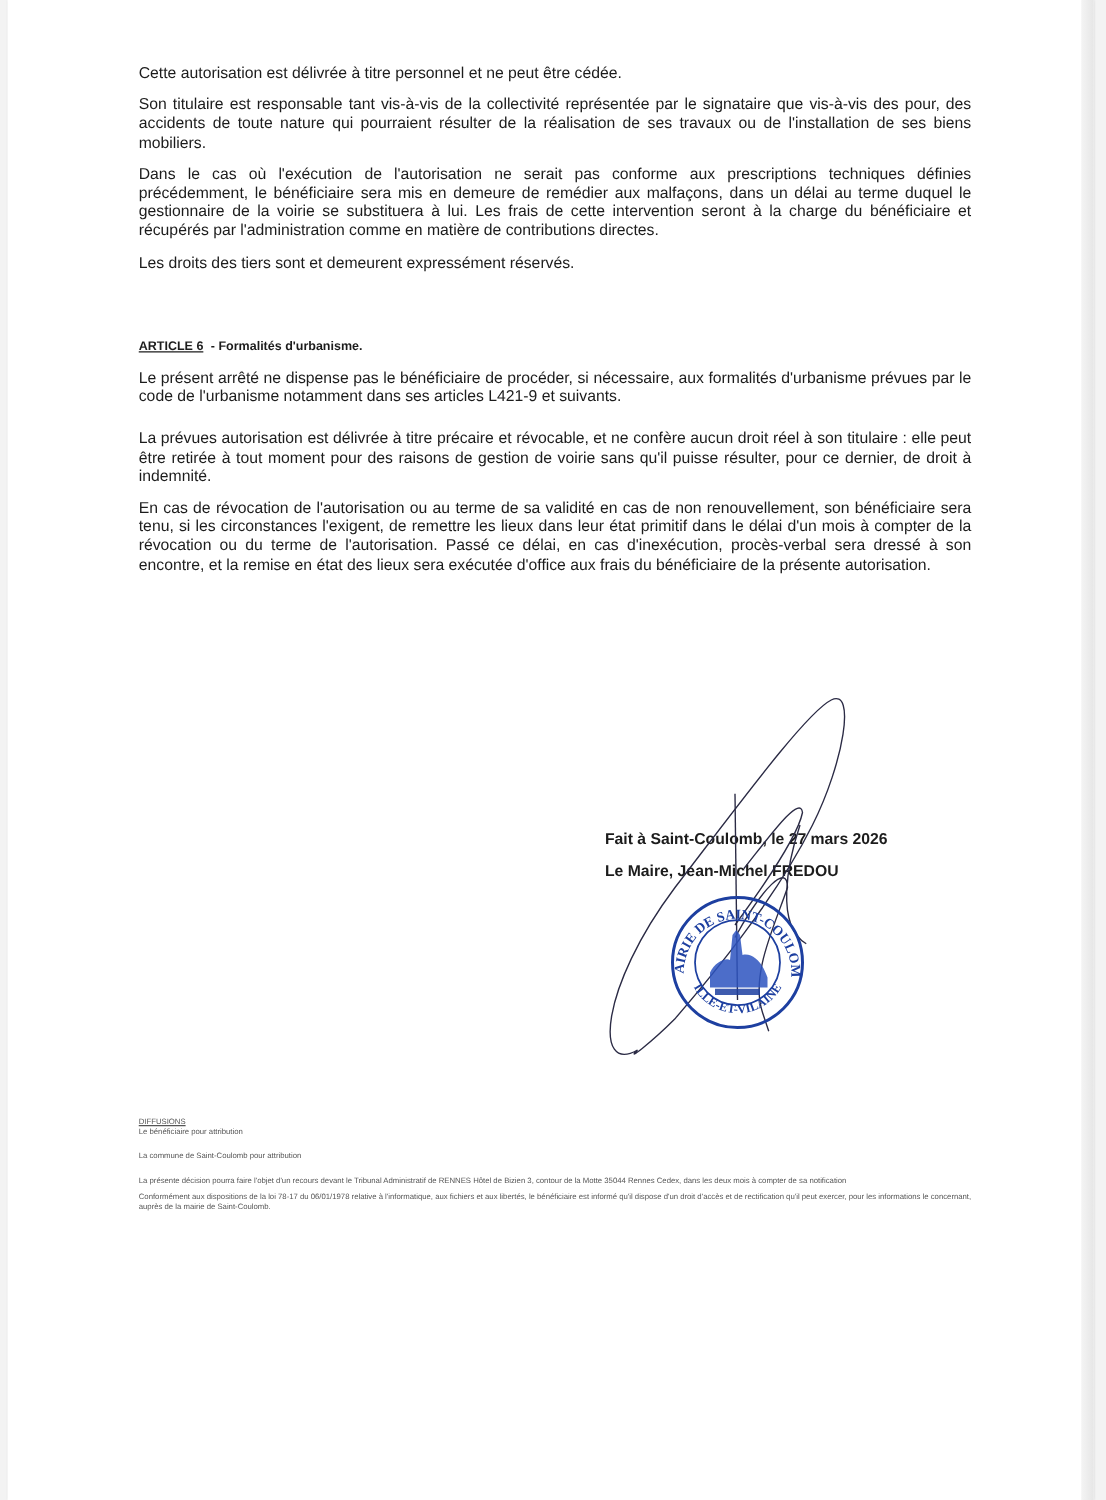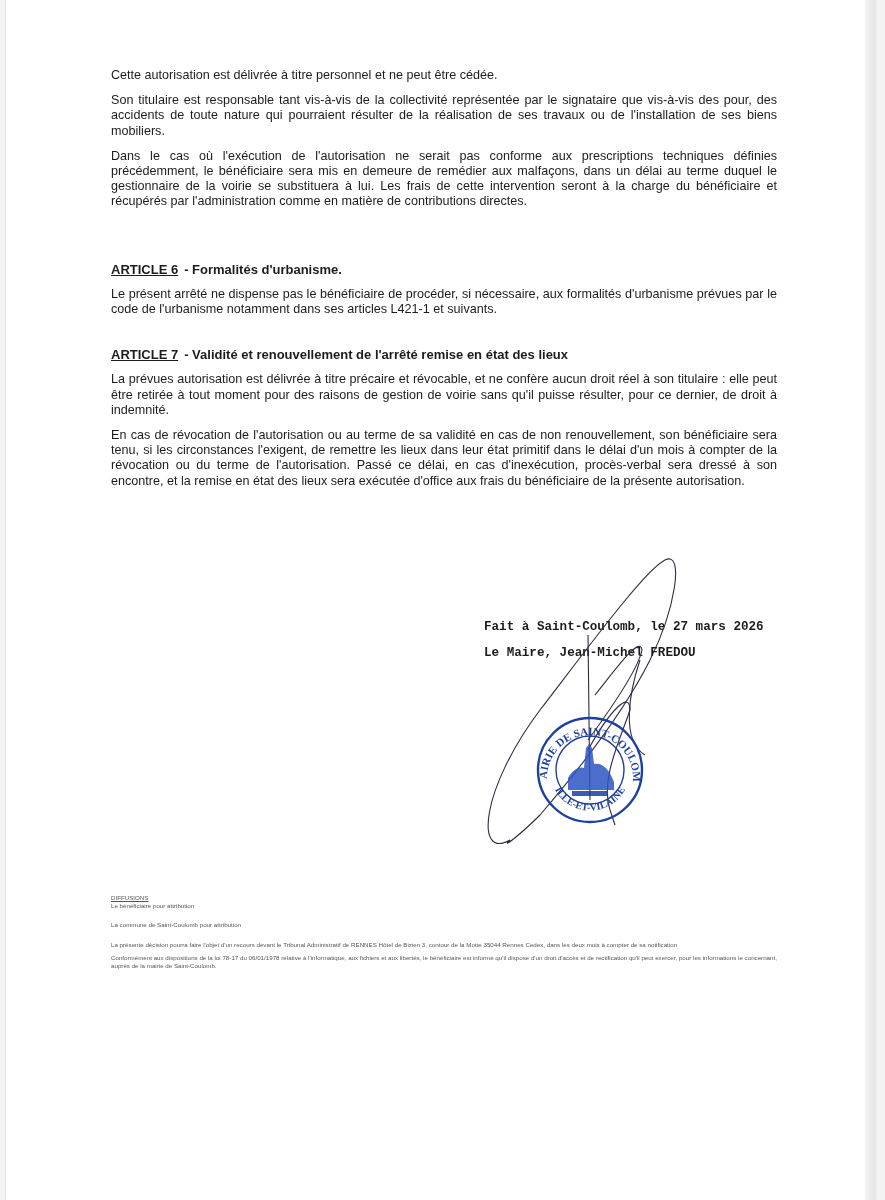--- a/index.html
+++ b/index.html
@@ -14,30 +14,30 @@
     position: absolute; left: 6px; top: 0; width: 869px; height: 1200px;
     background: #ffffff;
     box-shadow: 0 0 2px rgba(0,0,0,0.12);
   }
   .edge-right {
     position: absolute; right: 0; top: 0; width: 10px; height: 1200px;
     background: linear-gradient(to right, #f4f4f4, #e6e6e6);
   }
   .content {
     position: absolute; left: 111px; top: 51px; width: 666px;
-    font-size: 12.6px; line-height: 15.2px; text-align: justify; margin-top: 17px;
+    font-size: 12.6px; line-height: 15.2px; text-align: justify;
   }
   .content p { margin: 0 0 10px 0; }
   .gap { height: 12px; }
-  .article-heading { margin: 12px 0 10px 0; font-weight: bold; font-size: 13px; text-align: left; }
+  .article-heading { margin: 12px 0 10px 0; font-weight: bold; font-size: 10px; text-align: left; }
   .article-num { text-decoration: underline; }
   .article-title { margin-left: 6px; }
   .signature-block {
-    position: absolute; left: 484px; top: 620px;
-    font-weight: bold; font-size: 12.6px; line-height: 15px; z-index: 2; font-family: Liberation Mono, monospace;
+    position: absolute; left: 484px; top: 664px;
+    font-weight: bold; font-size: 12.6px; line-height: 15px; z-index: 2;
   }
   .signature-block div { margin-bottom: 11px; }
   .sig-svg { position: absolute; left: 470px; top: 540px; z-index: 3; pointer-events: none; }
   .diffusions {
     position: absolute; left: 111px; top: 894px; width: 670px;
     font-size: 6.2px; line-height: 7.6px; color: #555;
   }
   .diffusions .title { text-decoration: underline; }
   .diffusions p { margin: 0; }
   .diffusions .sp { height: 12px; }
@@ -45,33 +45,31 @@
 </head>
 <body>
 
 <div class="page">
   <div class="edge-right"></div>
 
   <div class="content" style="left:105px;">
     <p>Cette autorisation est délivrée à titre personnel et ne peut être cédée.</p>
     <p>Son titulaire est responsable tant vis-à-vis de la collectivité représentée par le signataire que vis-à-vis des pour, des accidents de toute nature qui pourraient résulter de la réalisation de ses travaux ou de l'installation de ses biens mobiliers.</p>
     <p>Dans le cas où l'exécution de l'autorisation ne serait pas conforme aux prescriptions techniques définies précédemment, le bénéficiaire sera mis en demeure de remédier aux malfaçons, dans un délai au terme duquel le gestionnaire de la voirie se substituera à lui. Les frais de cette intervention seront à la charge du bénéficiaire et récupérés par l'administration comme en matière de contributions directes.</p>
+    <p>Les droits des tiers sont et demeurent expressément réservés.</p>
 
     <div class="gap" style="height:30px"></div>
 
     <div class="article-heading">
       <span class="article-num">ARTICLE 6</span><span class="article-title">- Formalités d'urbanisme.</span>
     </div>
-    <p>Le présent arrêté ne dispense pas le bénéficiaire de procéder, si nécessaire, aux formalités d'urbanisme prévues par le code de l'urbanisme notamment dans ses articles L421-1 et suivants.</p>
+    <p>Le présent arrêté ne dispense pas le bénéficiaire de procéder, si nécessaire, aux formalités d'urbanisme prévues par le code de l'urbanisme notamment dans ses articles L421-9 et suivants.</p>
 
     <div class="gap" style="height:8px"></div>
 
-    <div class="article-heading">
-      <span class="article-num">ARTICLE 7</span><span class="article-title">- Validité et renouvellement de l'arrêté remise en état des lieux</span>
-    </div>
     <p>La prévues autorisation est délivrée à titre précaire et révocable, et ne confère aucun droit réel à son titulaire : elle peut être retirée à tout moment pour des raisons de gestion de voirie sans qu'il puisse résulter, pour ce dernier, de droit à indemnité.</p>
     <p>En cas de révocation de l'autorisation ou au terme de sa validité en cas de non renouvellement, son bénéficiaire sera tenu, si les circonstances l'exigent, de remettre les lieux dans leur état primitif dans le délai d'un mois à compter de la révocation ou du terme de l'autorisation. Passé ce délai, en cas d'inexécution, procès-verbal sera dressé à son encontre, et la remise en état des lieux sera exécutée d'office aux frais du bénéficiaire de la présente autorisation.</p>
   </div>
 </div>
 
 <div class="signature-block">
   <div>Fait à Saint-Coulomb, le 27 mars 2026</div>
   <div>Le Maire, Jean-Michel FREDOU</div>
 </div>
 

